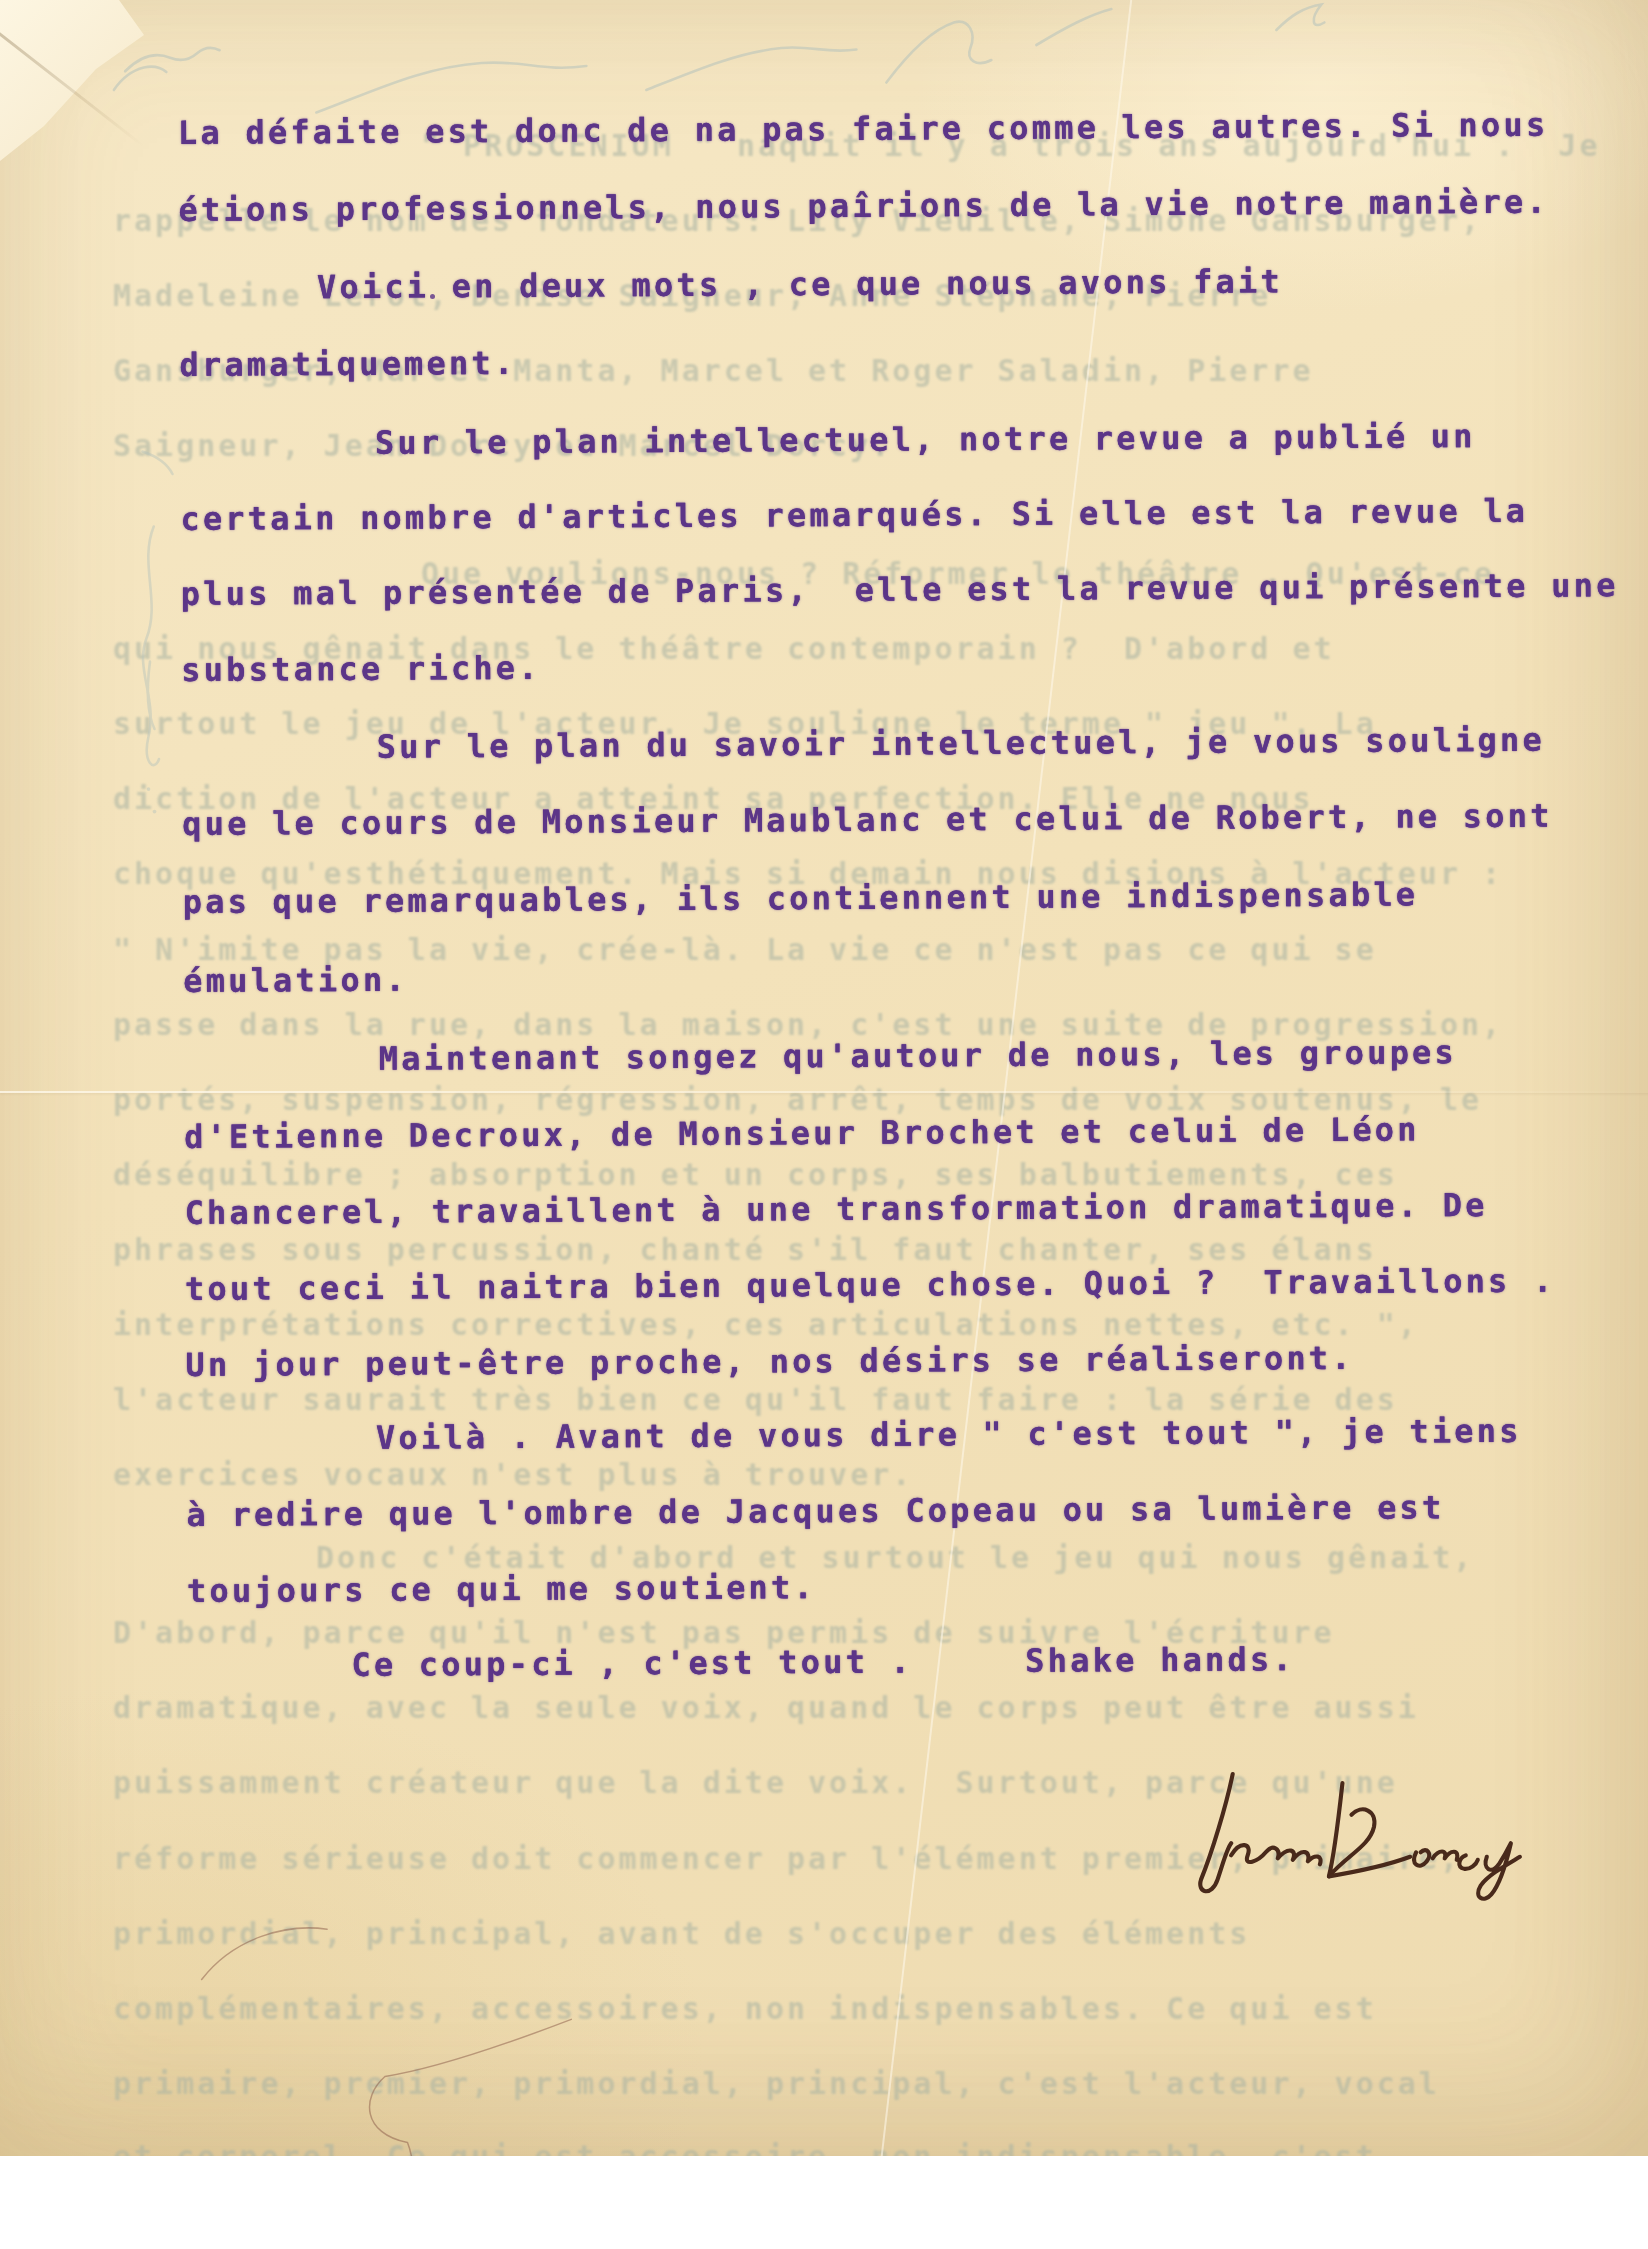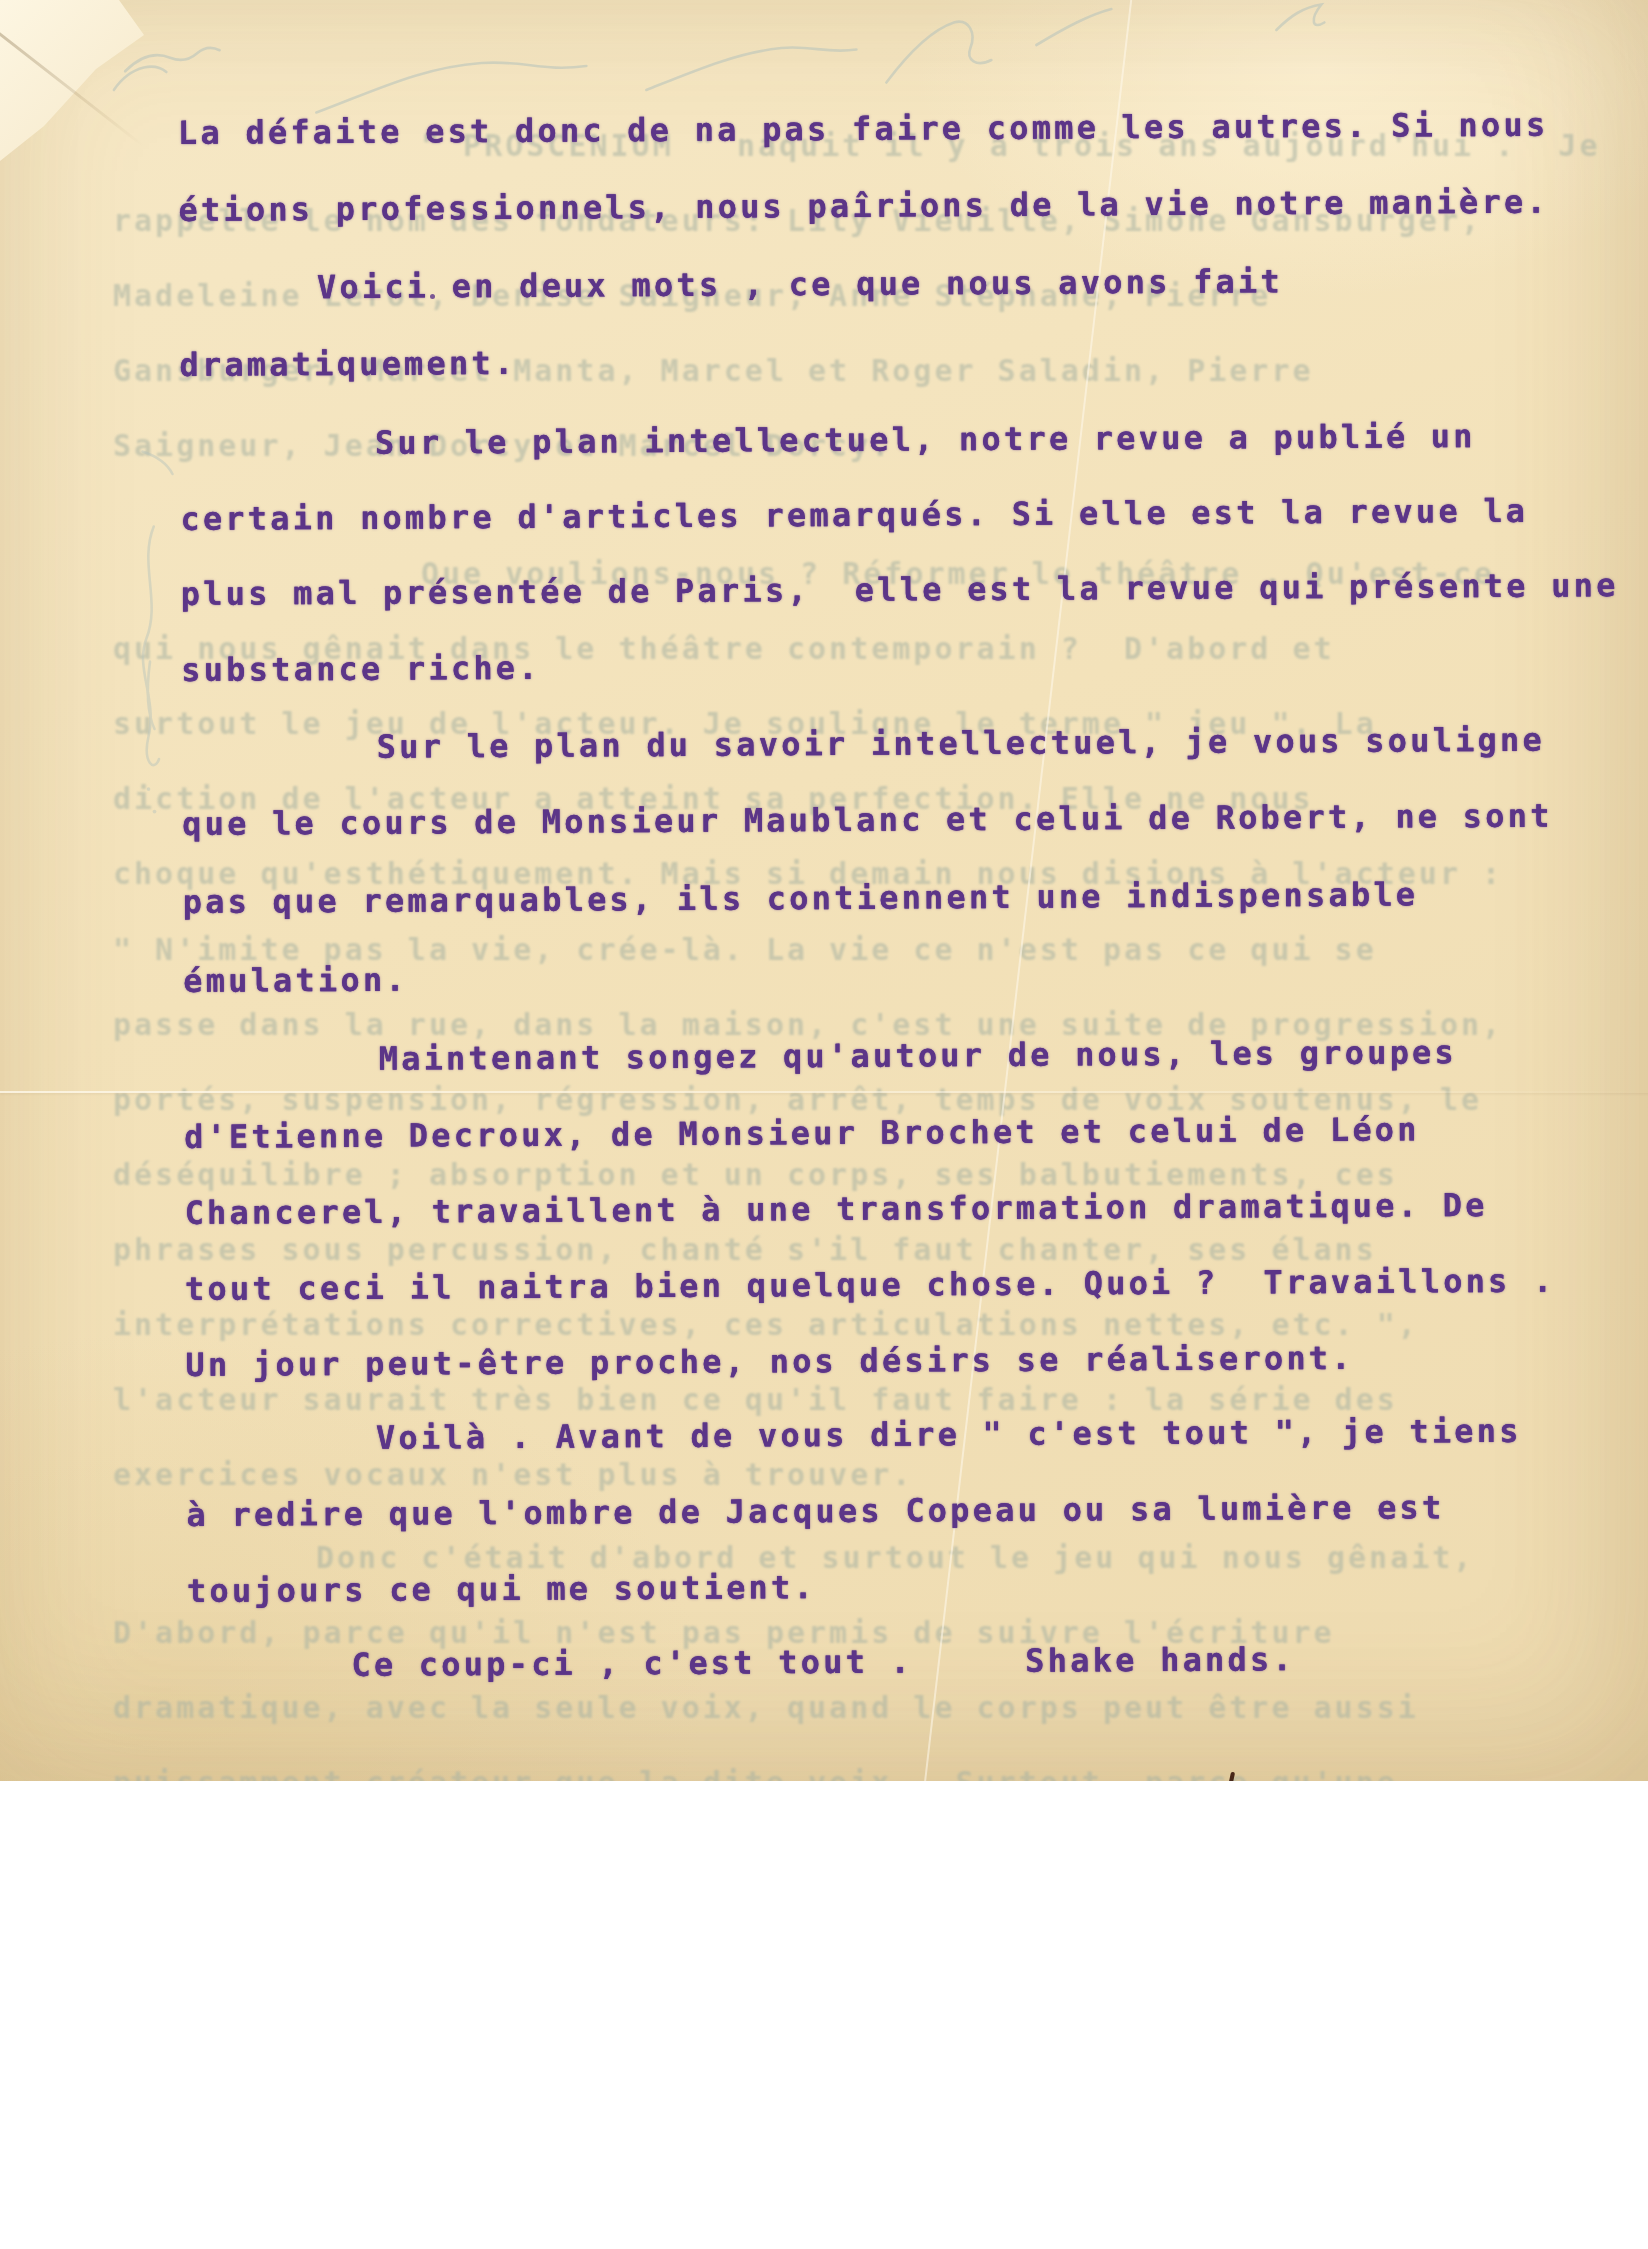--- a/index.html
+++ b/index.html
@@ -1,18 +1,18 @@
 <!DOCTYPE html>
 <html style="font-size:12px"><head>
 <meta charset="utf-8">
 <style>
   html,body{margin:0;padding:0;}
   body{width:1649px;height:2250px;overflow:hidden;font-family:"DejaVu Sans Mono",monospace;}
   #page{
-    position:relative;width:1649px;height:1781px;overflow:hidden;
+    position:relative;width:1649px;height:2156px;overflow:hidden;
     background:
       radial-gradient(ellipse 676px 376px at 80% 4%, rgba(252,240,210,.9), rgba(252,240,210,0) 60%),
       radial-gradient(ellipse 901px 601px at 10% 95%, rgba(226,203,150,.45), rgba(226,203,150,0) 60%),
       linear-gradient(160deg,#f6e8c6 0%,#f3e2ba 45%,#eedbb0 100%);
     box-shadow: inset 0 0 143px rgba(150,110,50,.16), inset -38px -53px 135px rgba(140,100,45,.10);
   }
   
   .corner-fold{
     position:absolute;top:0;left:0;width:158px;height:173px;
     background:linear-gradient(135deg,#fdf6e2 0%,#f8edd2 60%,#f3e4c2 100%);

